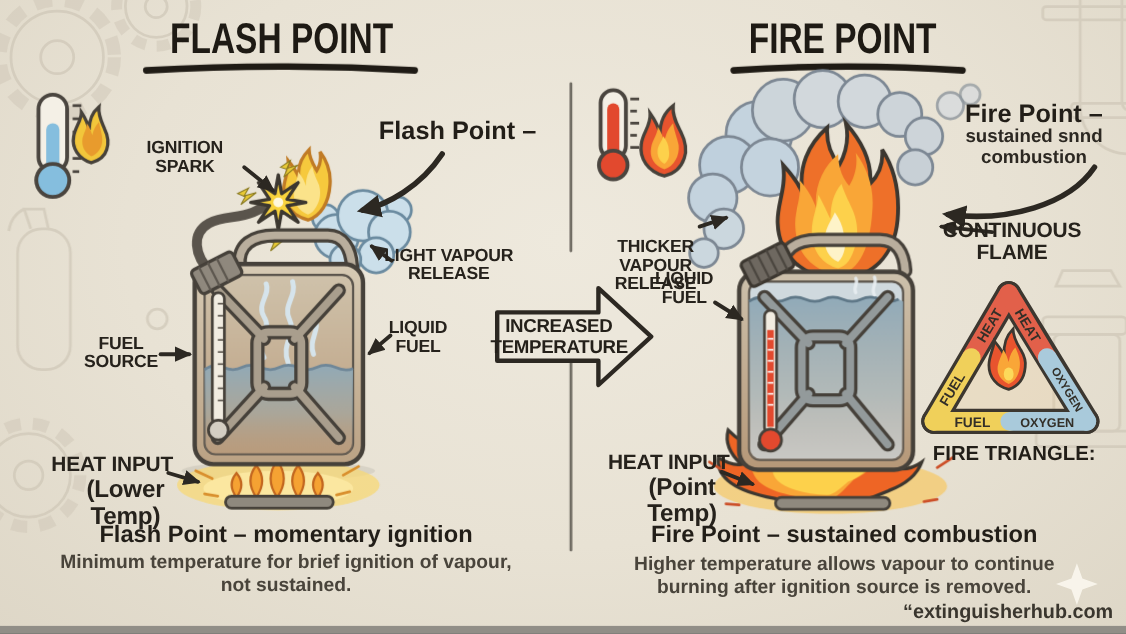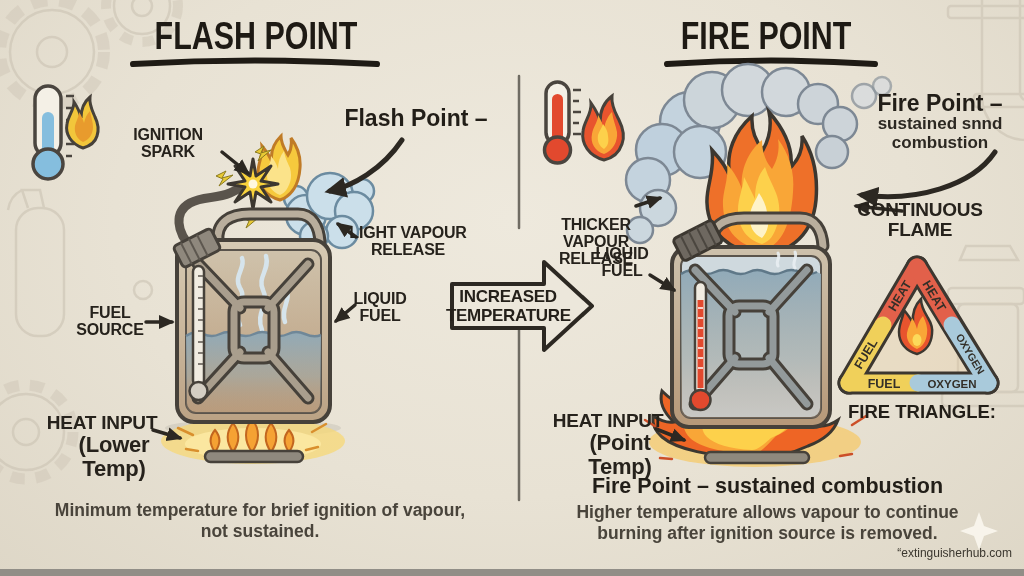--- a/index.html
+++ b/index.html
@@ -15,21 +15,21 @@
   .lbl.small{font-size:22px;margin-left:24px;}
   .ann-title{font-size:23px;font-weight:bold;line-height:1.0;color:#221e18;}
   .ann-sub{font-size:17px;font-weight:bold;white-space:pre-line;line-height:1.1;color:#2c2822;}
   .cap-title{font-size:21.5px;font-weight:bold;text-align:center;color:#221e18;}
   .cap-body{font-size:17.5px;font-weight:bold;text-align:center;white-space:pre-line;
     line-height:1.18;color:#49443b;}
   .arrow-label{font-size:17px;font-weight:bold;text-align:center;white-space:pre-line;
     line-height:1.12;letter-spacing:-.3px;color:#24201a;}
   .tri-cap1{font-size:18.5px;font-weight:bold;text-align:center;line-height:1.15;color:#221e18;}
   .tri-cap3{font-size:15px;font-weight:bold;text-align:center;color:#2c2822;}
-  .watermark{font-size:12px;font-weight:normal;text-align:right;color:#3a362e;}
+  .watermark{font-size:18px;font-weight:bold;text-align:right;color:#3a362e;}
   .bottom-bar{left:0;bottom:0;width:100%;height:7px;background:#918e87;}
 </style>
 </head>
 <body>
 
 <div id="canvas">
 
   <svg class="abs" style="left:0;top:0" width="1024" height="576" viewBox="0 0 1024 576">
     <defs>
       <linearGradient id="canGradL" x1="0" y1="0" x2="0" y2="1">
@@ -392,20 +392,21 @@
   <div class="abs lbl" style="left:348px;top:224px;width:120px;">LIGHT VAPOUR
 RELEASE</div>
   <div class="abs lbl" style="left:344px;top:290px;width:72px;">LIQUID
 FUEL</div>
   <div class="abs lbl" style="left:74px;top:304px;width:72px;">FUEL
 SOURCE</div>
   <div class="abs" style="left:46px;top:413px;width:112px;text-align:center;">
     <div class="lbl" style="font-size:19px;">HEAT INPUT</div>
     <div class="lbl small">(Lower Temp)</div>
   </div>
+  <div class="abs cap-title" style="left:36px;top:474px;width:448px;">Flash Point – momentary ignition</div>
   <div class="abs cap-body" style="left:36px;top:500px;width:448px;">Minimum temperature for brief ignition of vapour,
 not sustained.</div>
 
   <div class="abs arrow-label" style="left:446px;top:287px;width:124px;">INCREASED
 TEMPERATURE</div>
 
   <div class="abs title" style="left:606px;top:14px;width:320px;">FIRE POINT</div>
   <div class="abs lbl" style="left:548px;top:180px;width:96px;margin-top:36px;">THICKER
 VAPOUR
 RELEASE</div>

